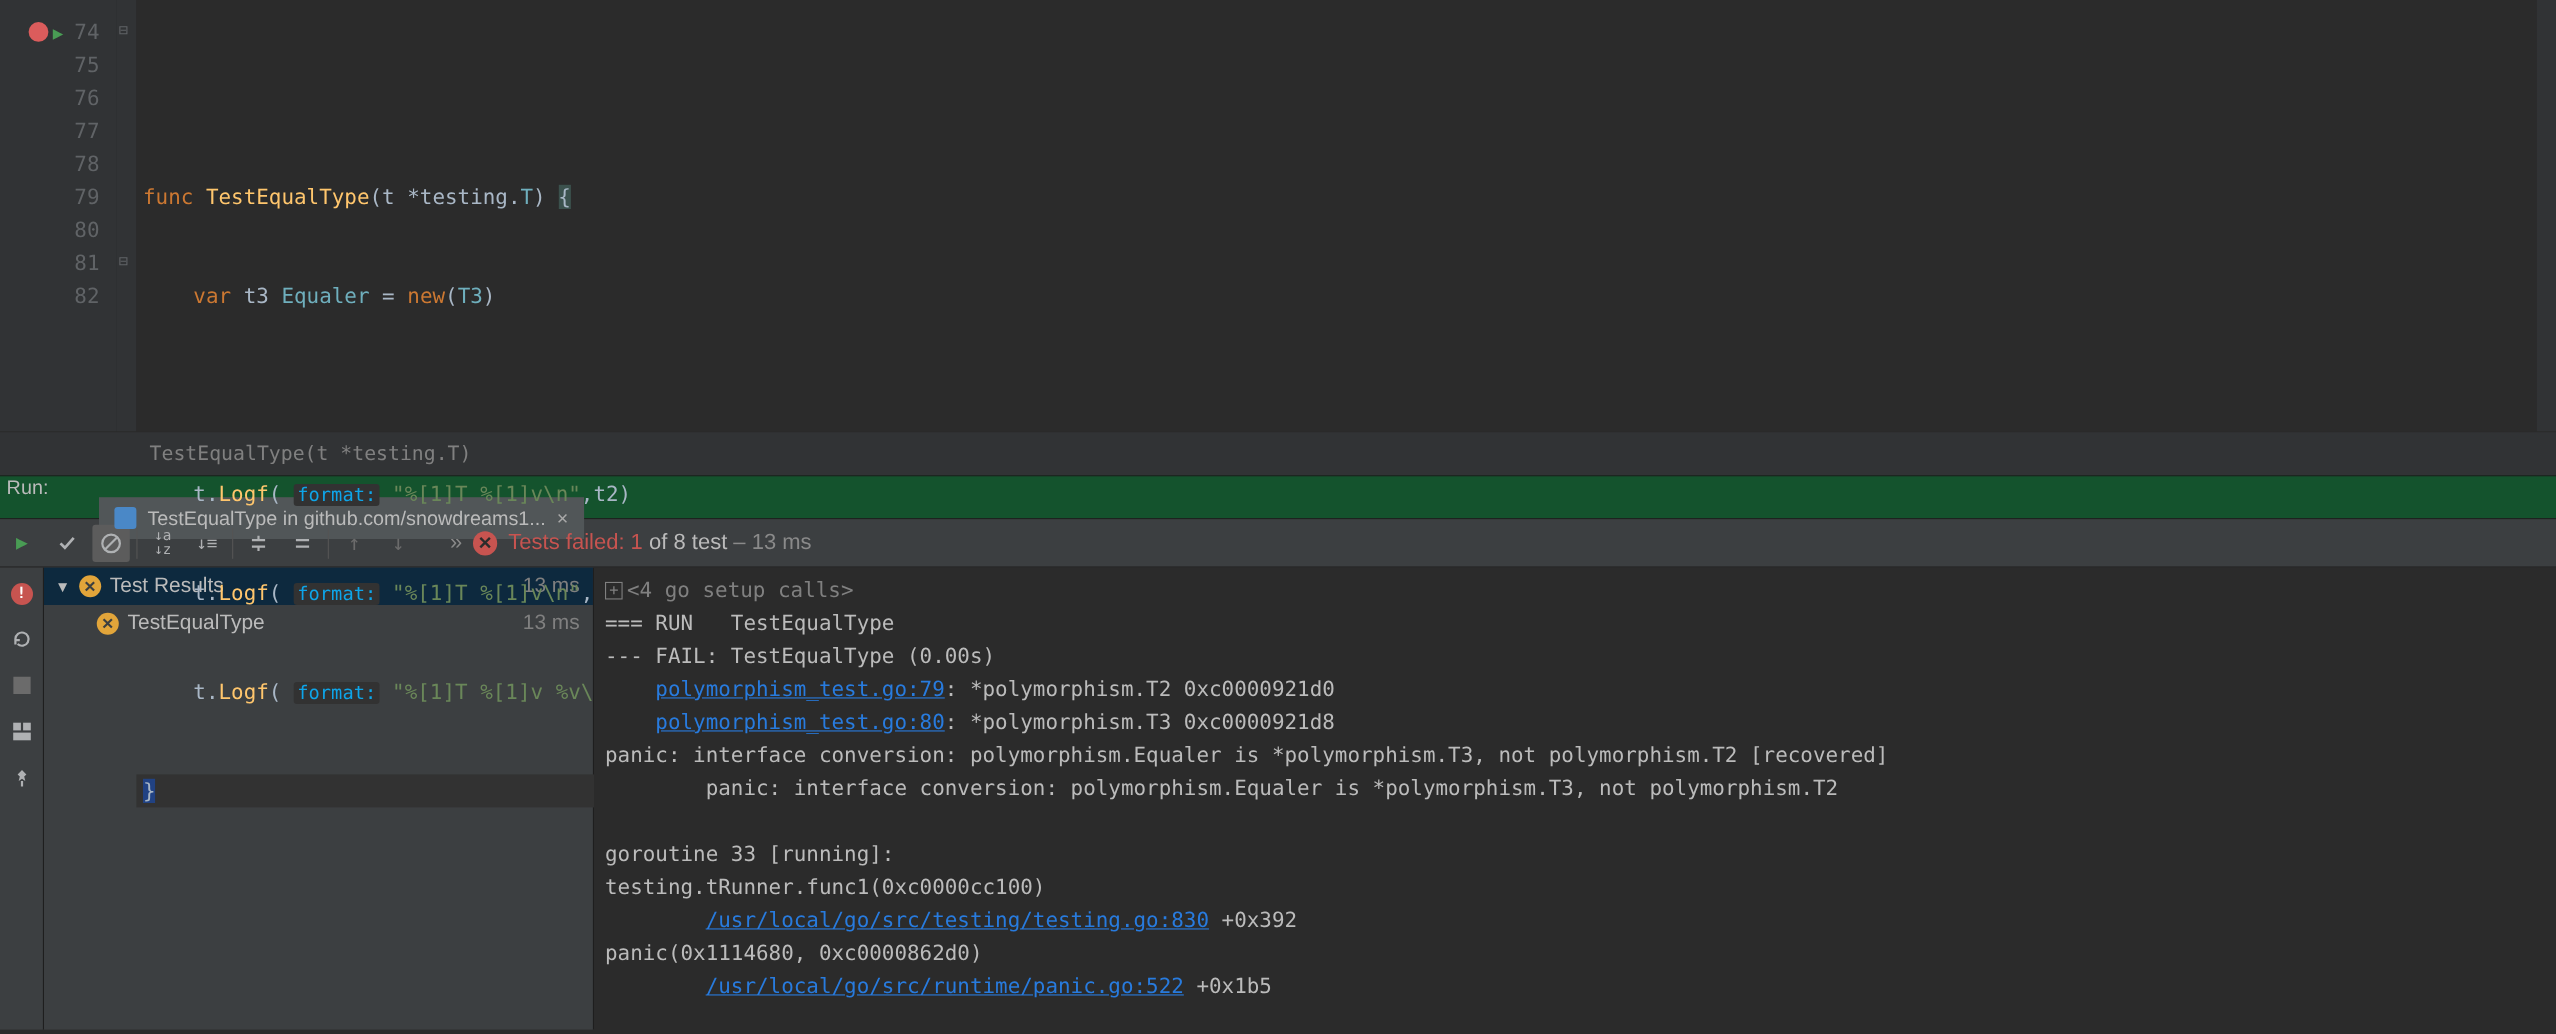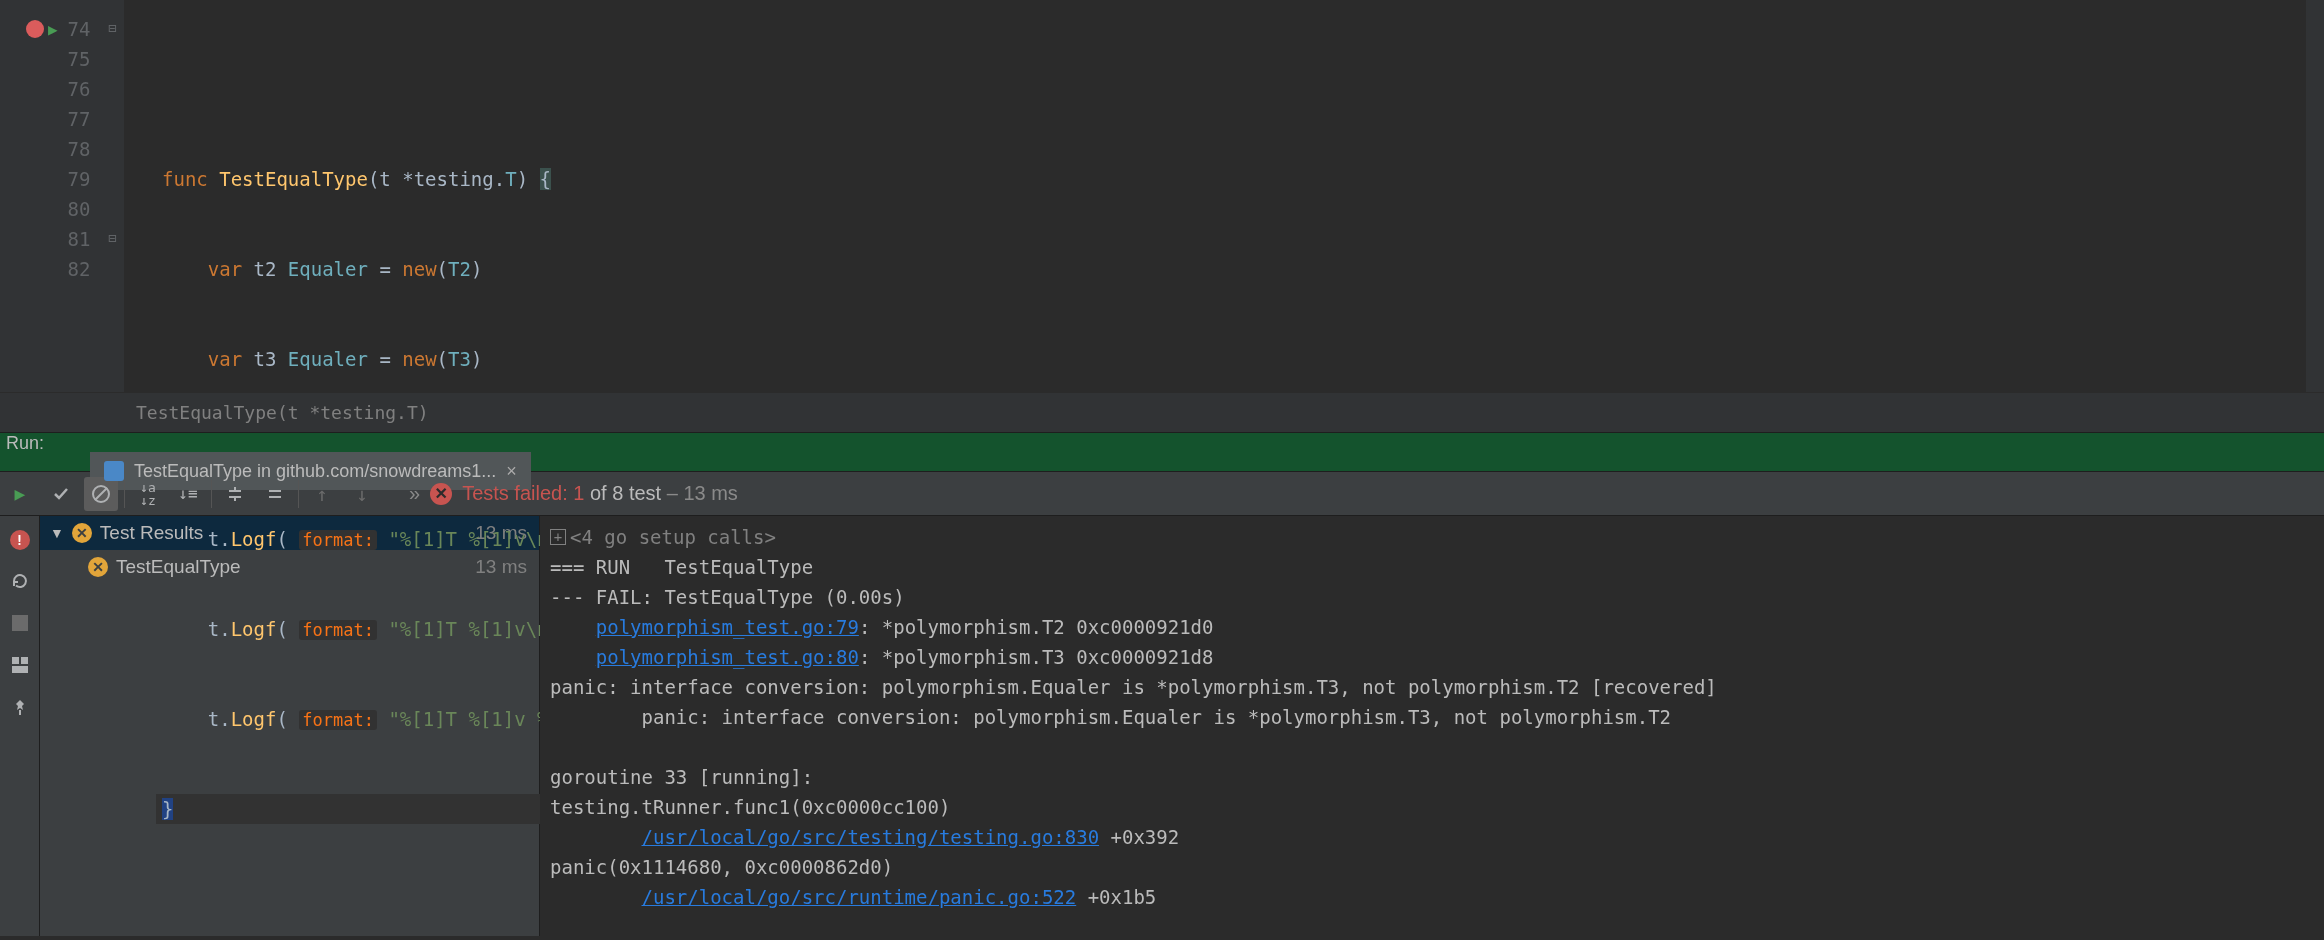--- a/index.html
+++ b/index.html
@@ -59,26 +59,26 @@
     left: 2px;
   }
   .code {
     flex: 1;
     padding-top: 14px;
     line-height: 30px;
     white-space: pre;
     background: #2b2b2b;
     position: relative;
   }
-  .code-line { height: 30px; padding-left: 6px; margin-left: 32px; }
+  .code-line { height: 30px; padding-left: 6px; }
   .kw { color: #cc7832; }
   .fn { color: #ffc66d; }
   .typ { color: #6fafbd; }
   .str { color: #6a8759; }
-  .hint { color: #f97316; background:#323232; border-radius:3px; padding:0 3px; font-size:17px;}
+  .hint { color: #0ea5e9; background:#323232; border-radius:3px; padding:0 3px; font-size:17px;}
   .paren-hi { background: #3b514d; }
   .caret-line { background: #323232; }
   .current-brace { background:#214283; }
 
   .right-strip {
     width: 18px;
     background: #313335;
   }
 
   .breadcrumb-bar {
@@ -258,21 +258,20 @@
     <div>81</div>
     <div>82</div>
   </div>
   <div class="fold-gutter">
     <span class="fold-mark" style="top:20px">⊟</span>
     <span class="fold-mark" style="top:230px">⊟</span>
   </div>
   <div class="code">
     <div class="code-line"></div>
     <div class="code-line"><span class="kw">func </span><span class="fn">TestEqualType</span><span>(t *testing.</span><span class="typ">T</span><span>) </span><span class="paren-hi">{</span></div>
-    <div class="code-line">    <span class="kw">var </span><span>t2 </span><span class="typ">Equaler </span><span>= </span><span class="kw">new</span><span>(</span><span class="typ">T2</span><span>)</span></div>
     <div class="code-line">    <span class="kw">var </span><span>t3 </span><span class="typ">Equaler </span><span>= </span><span class="kw">new</span><span>(</span><span class="typ">T3</span><span>)</span></div>
     <div class="code-line"></div>
     <div class="code-line">    <span>t.</span><span class="fn">Logf</span><span>( </span><span class="hint">format:</span><span class="str"> "%[1]T %[1]v\n"</span><span>,t2)</span></div>
     <div class="code-line">    <span>t.</span><span class="fn">Logf</span><span>( </span><span class="hint">format:</span><span class="str"> "%[1]T %[1]v\n"</span><span>,t3)</span></div>
     <div class="code-line">    <span>t.</span><span class="fn">Logf</span><span>( </span><span class="hint">format:</span><span class="str"> "%[1]T %[1]v %v\n"</span><span>,t2,t2.</span><span class="fn">Equal</span><span>(t3))</span></div>
     <div class="code-line caret-line"><span class="paren-hi current-brace">}</span></div>
   </div>
   <div class="right-strip"></div>
 </div>
 

